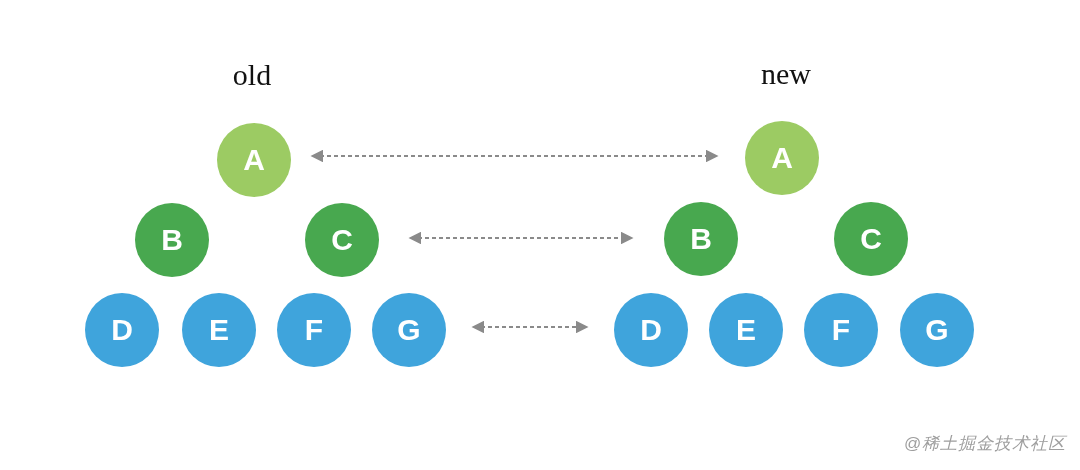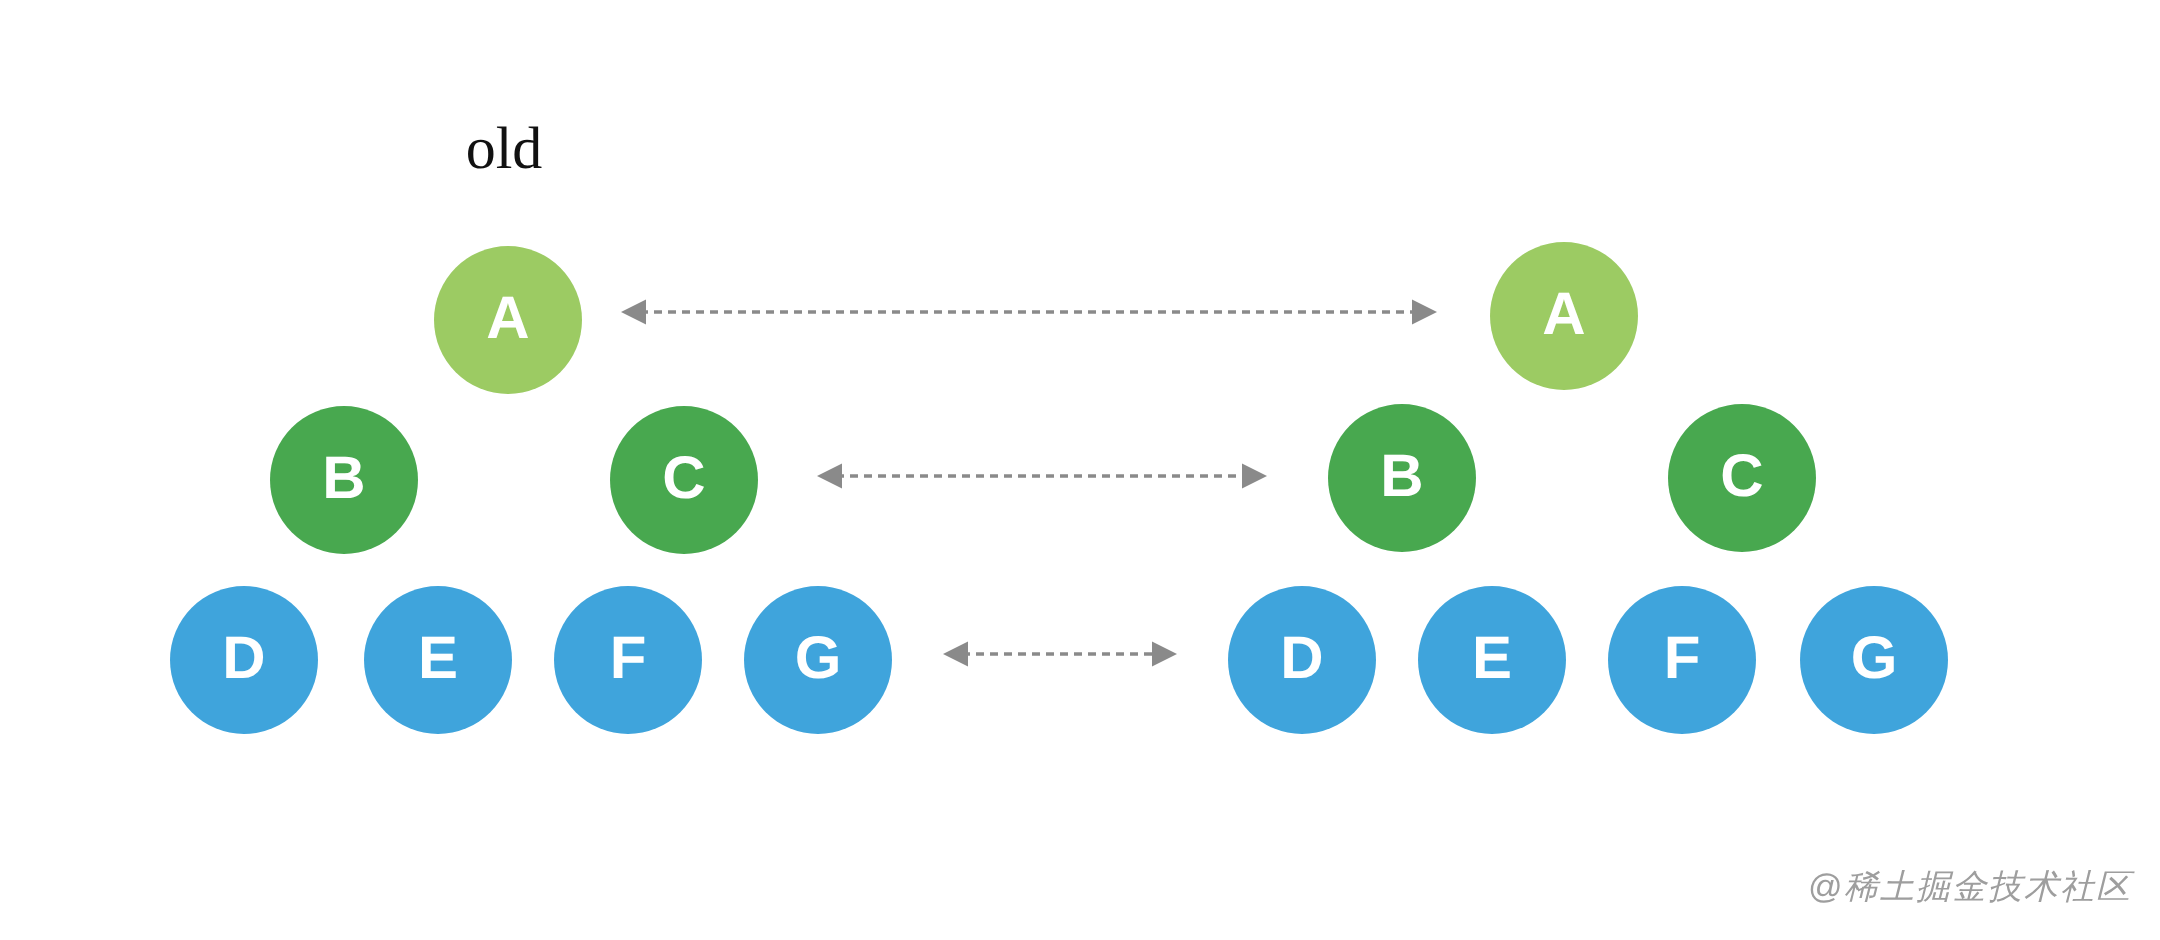--- a/index.html
+++ b/index.html
@@ -73,20 +73,21 @@
     letter-spacing: 1px;
     font-style: italic;
   }
 </style>
 </head>
 <body>
 
 <div class="canvas">
 
   <div class="tree-label old-pos">old</div>
+  <div class="tree-label new-pos">new</div>
 
   <svg class="arrow-layer" width="1080" height="470" viewBox="0 0 1080 470">
     <defs>
       <marker id="ah" viewBox="0 0 10 10" refX="8" refY="5" markerWidth="7" markerHeight="7" orient="auto-start-reverse">
         <path class="arrow-head-shape" d="M0,0 L10,5 L0,10 z"></path>
       </marker>
     </defs>
     <line class="arrow-line" x1="313" y1="156" x2="716" y2="156" marker-start="url(#ah)" marker-end="url(#ah)"></line>
     <line class="arrow-line" x1="411" y1="238" x2="631" y2="238" marker-start="url(#ah)" marker-end="url(#ah)"></line>
     <line class="arrow-line" x1="474" y1="327" x2="586" y2="327" marker-start="url(#ah)" marker-end="url(#ah)"></line>

